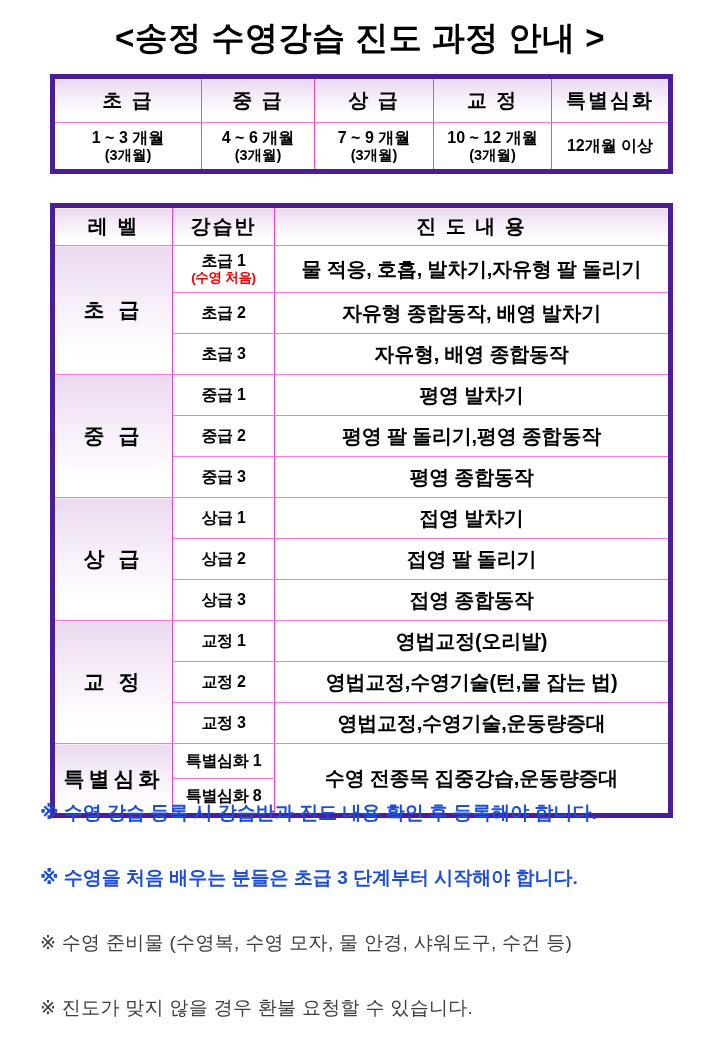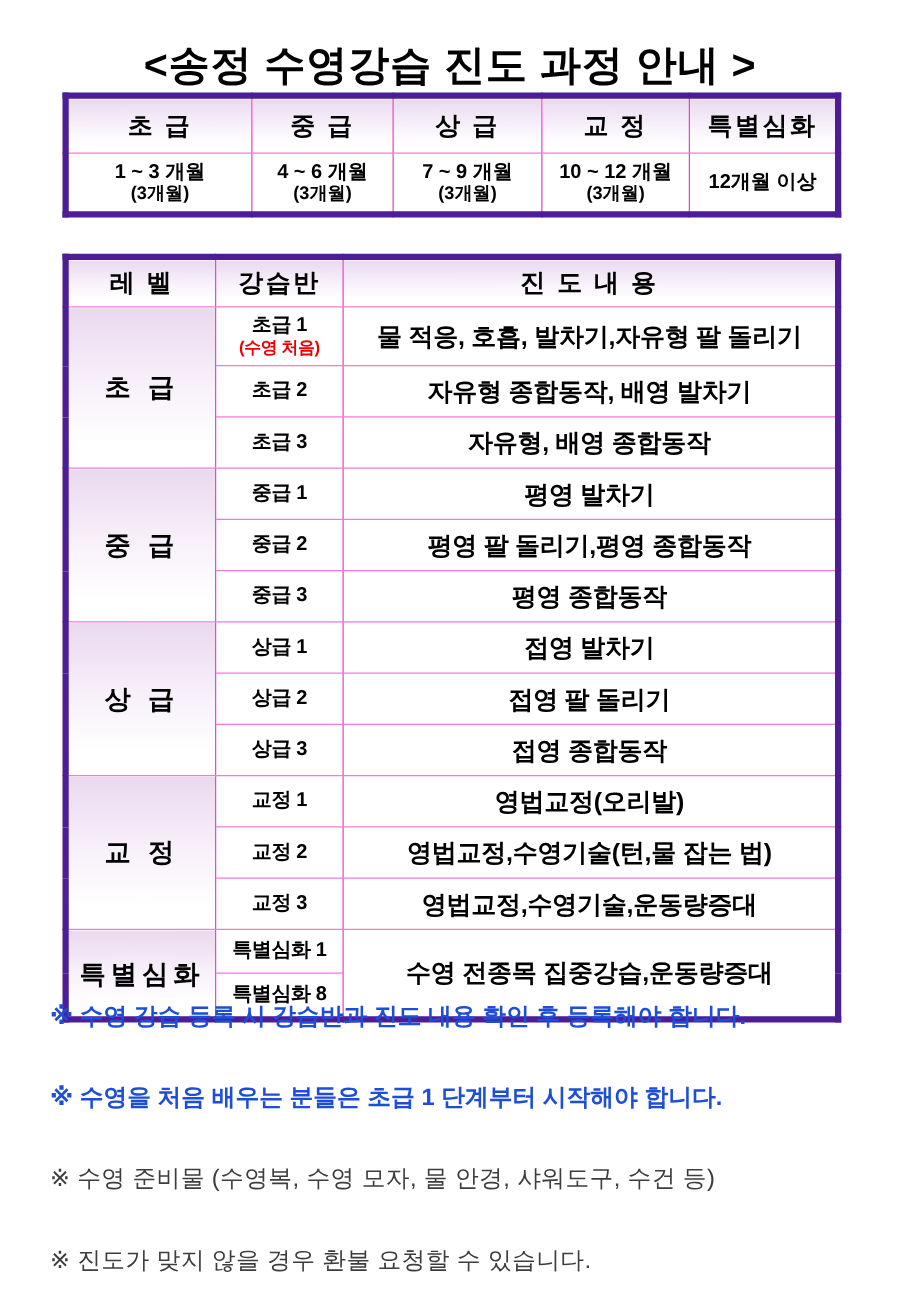--- a/index.html
+++ b/index.html
@@ -4,21 +4,21 @@
 <style>
   html,body{margin:0;padding:0;}
   body{
     width:720px;height:1040px;background:#ffffff;position:relative;
     font-family:"Liberation Sans","DejaVu Sans",sans-serif;color:#000;
     overflow:hidden;
   }
   .page{position:absolute;inset:0;}
   .title{
     position:absolute;top:16px;left:0;width:720px;text-align:center;
-    font-size:33px;font-weight:800;letter-spacing:0.5px;color:#000;margin-top:14px;
+    font-size:33px;font-weight:800;letter-spacing:0.5px;color:#000;
   }
   table{border-collapse:collapse;table-layout:fixed;}
   .t1,.t2{
     position:absolute;left:50px;width:618px;
     border:5px solid #4c1d95;
   }
   .t1{top:74px;}
   .t2{top:203px;}
   td,th{
     border-right:1px solid #ee46cb;
@@ -182,18 +182,18 @@
       <td class="cnt" rowspan="2">수영 전종목 집중강습,운동량증대</td>
     </tr>
     <tr class="r34">
       <td class="cls">특별심화 8</td>
     </tr>
   </tbody>
     </table>
 
   <div class="notes">
     <div class="note red">※ 수영 강습 등록 시 강습반과 진도 내용 확인 후 등록해야 합니다.</div>
-    <div class="note red">※ 수영을 처음 배우는 분들은 초급 1 단계부터 시작해야 합니다.</div>
+    <div class="note red">※ 수영을 처음 배우는 분들은 초급 3 단계부터 시작해야 합니다.</div>
     <div class="note dark">※ 수영 준비물 (수영복, 수영 모자, 물 안경, 샤워도구, 수건 등)</div>
     <div class="note dark">※ 진도가 맞지 않을 경우 환불 요청할 수 있습니다.</div>
   </div>
 
 </div>
 
 </body></html>

